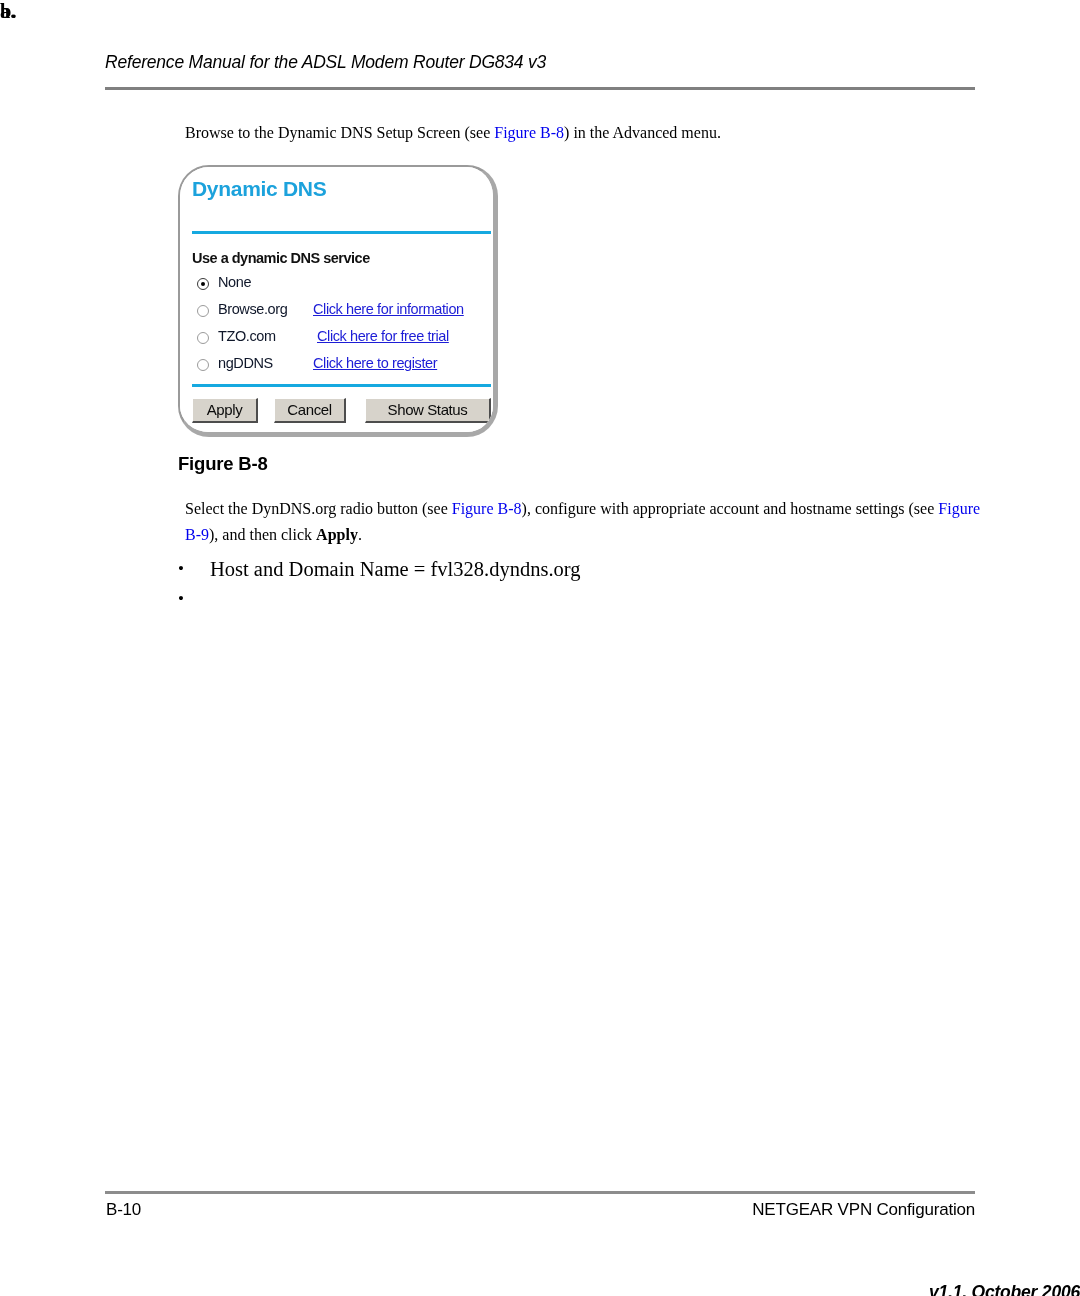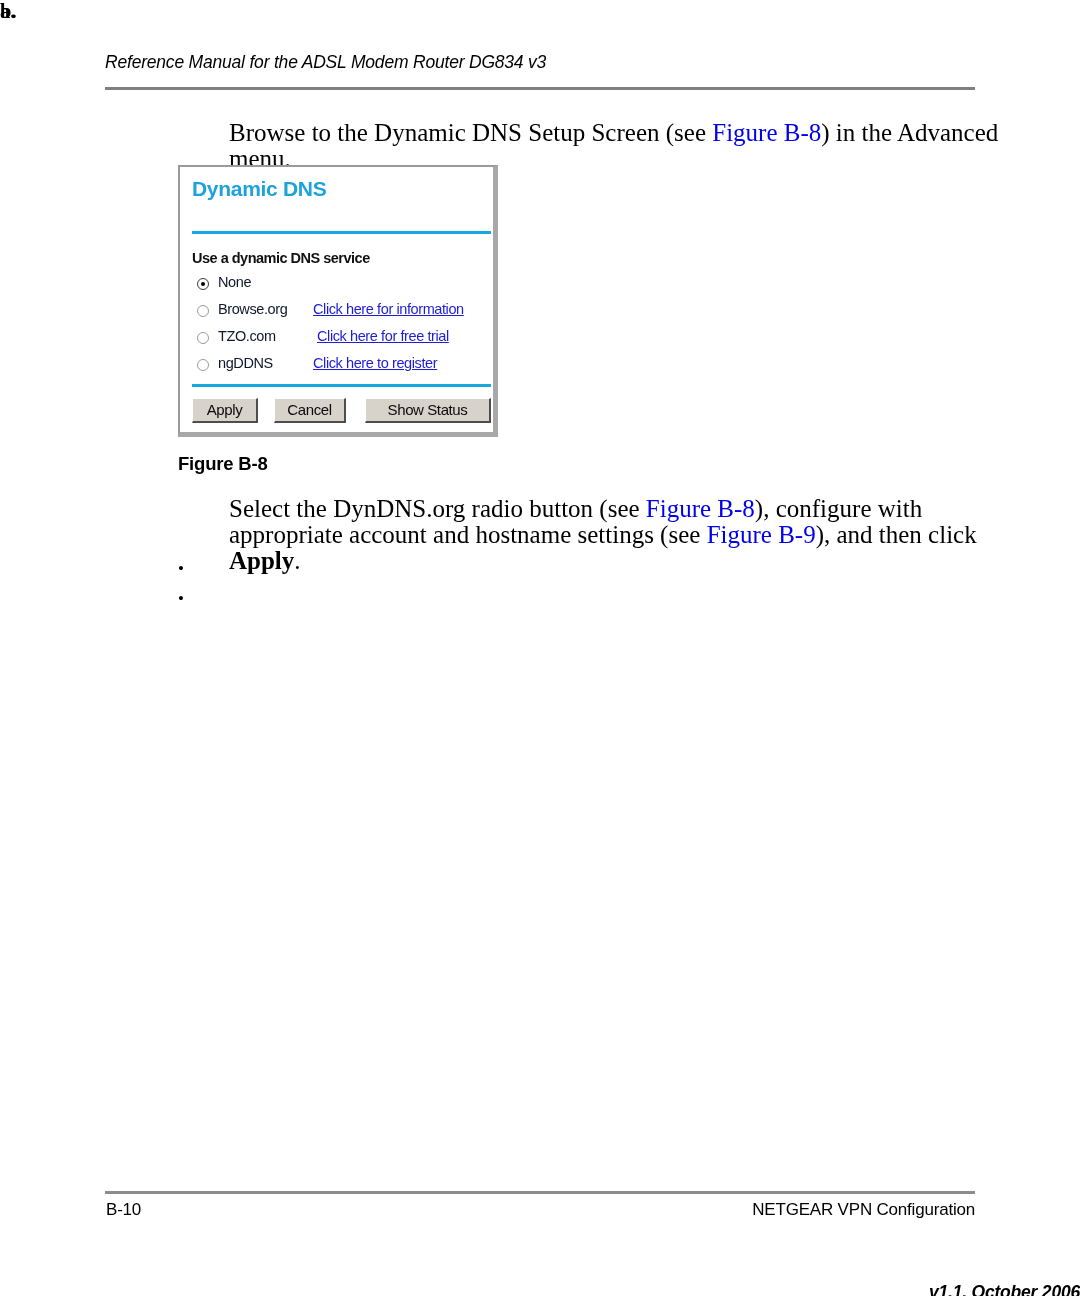--- a/index.html
+++ b/index.html
@@ -36,24 +36,23 @@
     top: 87px;
     width: 870px;
     height: 3px;
     background: #808080;
   }
 
   
   .step {
     position: absolute;
     font-family: "Liberation Serif", serif;
-    font-size: 25px;
+    font-size: 16px;
     line-height: 26px;
     color: #000;
-    margin-left: 44px;
   }
   .step-label {
     position: absolute;
     font-weight: bold;
     font-family: "Liberation Serif", serif;
     font-size: 20.5px;
   }
   .step-a      { left: 185px; top: 120px; width: 800px; }
   .step-b      { left: 185px; top: 496px; width: 800px; }
 
@@ -105,20 +104,21 @@
     top: 165px;
     width: 320px;
     height: 272px;
     background: #ffffff;
     box-sizing: border-box;
     border-top: 2px solid #9a9a9a;
     border-left: 2px solid #9a9a9a;
     border-right: 5px solid #a8a8a8;
     border-bottom: 5px solid #a8a8a8;
     overflow: hidden;
+    border-radius: 31px;
   }
   .dlg-inner {
     position: absolute;
     inset: 0;
     background: #ffffff;
   }
   .dlg-title {
     position: absolute;
     left: 12px;
     top: 10px;
@@ -320,20 +320,21 @@
 </div>
 
 <div class="fig-caption">Figure B-8</div>
 
 <div class="step-label">b.</div>
 <div class="step step-b"><span>Select the DynDNS.org radio button (see </span><span class="fig-link">Figure B-8</span><span>), configure with appropriate account and hostname settings (see </span><span class="fig-link">Figure B-9</span><span>), and then click </span><span class="inline-bold">Apply</span><span>.</span></div>
 
 <div class="bullets">
   <div class="bullet-row">
     <span class="bullet-dot">•</span>
+    <span class="bullet-text">Host and Domain Name = fvl328.dyndns.org</span>
   </div>
   <div class="bullet-row">
     <span class="bullet-dot">•</span>
   </div>
 </div>
 
 <div class="footer-rule"></div>
 <div class="footer-left">B-10</div>
 <div class="footer-right">NETGEAR VPN Configuration</div>
 <div class="footer-center">v1.1, October 2006</div>

